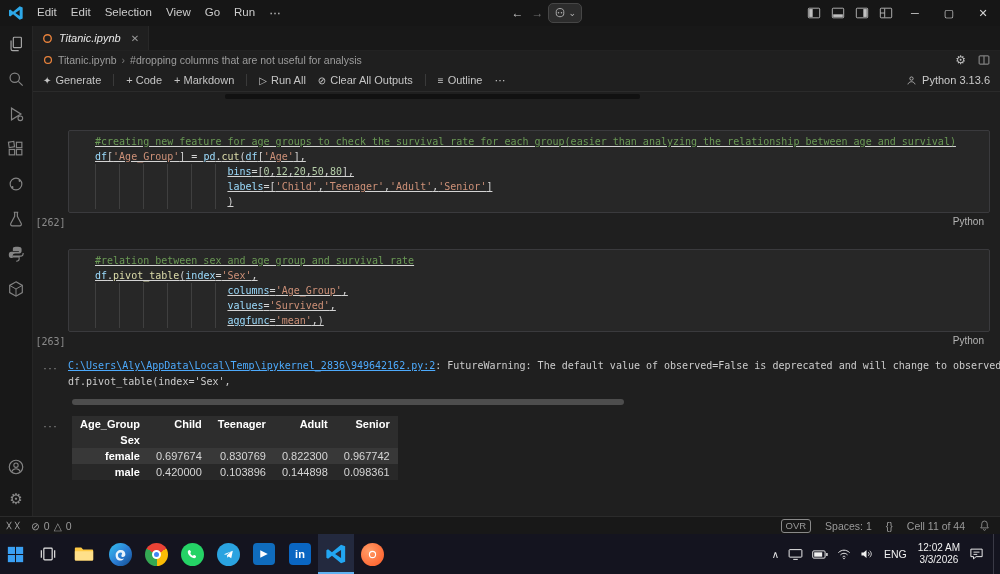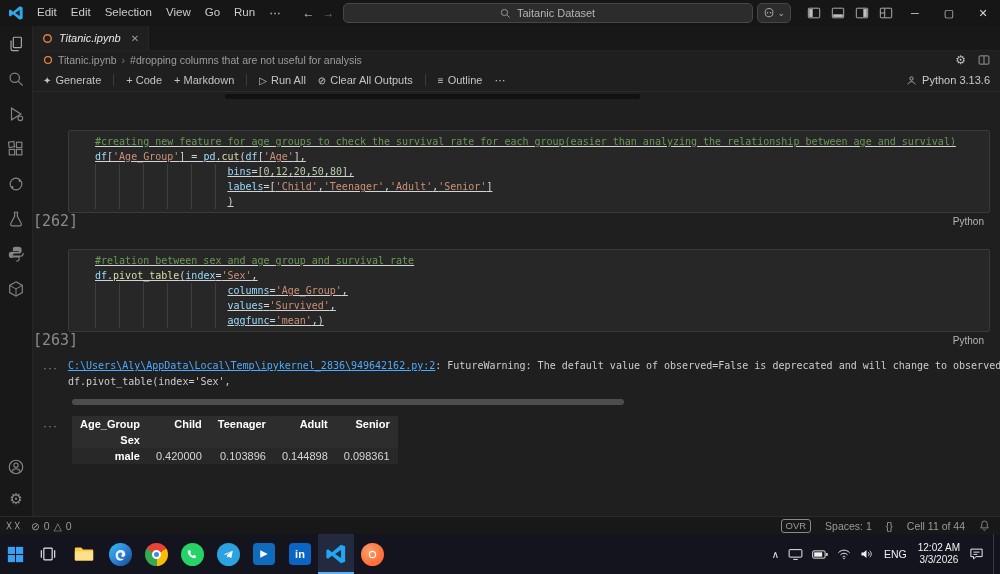--- a/index.html
+++ b/index.html
@@ -54,21 +54,21 @@
   .row { display:flex; }
   .gutter { width:35px; flex:none; text-align:center; }
   .cellwrap { margin-top:38px; }
   .cellwrap.second { margin-top:20px; }
   .editor { flex:1; margin-right:10px; background:#272727; border:1px solid #3a3a3d; border-radius:2px; padding:3px 4px 3px 26px; min-width:0; overflow:hidden; }
   .code { font-family:"DejaVu Sans Mono", monospace; font-size:10px; line-height:15px; white-space:pre; color:#d4d4d4; }
   .codeline { height:15px;text-decoration:underline; }
   .ind { display:inline-block; height:15px; vertical-align:top;
     background:repeating-linear-gradient(to right,#3f3f3f 0,#3f3f3f 1px,transparent 1px,transparent 4ch); }
   .footrow { display:flex; align-items:center; height:16px; }
-  .exec { font-family:"DejaVu Sans Mono", monospace; font-size:15px; color:#8b8b8b; }
+  .exec { font-family:"DejaVu Sans Mono", monospace; font-size:10px; color:#8b8b8b; }
   .lang { margin-left:auto; padding-right:16px; font-size:10px; color:#b5b5b5; }
 
   .outrow { margin-top:10px; }
   .ellip { color:#8f8f8f; font-size:12px; letter-spacing:1px; line-height:14px; }
   .outbody { flex:1; min-width:0; font-family:"DejaVu Sans Mono", monospace; font-size:10px; line-height:16px; color:#cccccc; white-space:nowrap; overflow:hidden; }
   .outlink { color:#4daafc; text-decoration:underline; }
   .hscroll { margin:8px 0 0 39px; height:8px; position:relative; }
   .hthumb { position:absolute; left:0; top:1px; width:552px; height:6px; background:#4d4d4d; border-radius:3px; }
 
   .tablerow { margin-top:10px; }
@@ -126,27 +126,20 @@
     <span class="menu-item">Edit</span>
     <span class="menu-item">Selection</span>
     <span class="menu-item">View</span>
     <span class="menu-item">Go</span>
     <span class="menu-item">Run</span>
     <span class="menu-item">⋯</span>
   </div>
   <div class="tb-spacer"></div>
   <span class="nav-arrow">←</span>
   <span class="nav-arrow dim">→</span>
-  <div class="searchbox">
-    <svg width="11" height="11" viewBox="0 0 16 16">
-        <circle cx="6.5" cy="6.5" r="4.5" fill="none" stroke="#9a9a9a" stroke-width="1.4"></circle>
-        <path d="M10 10l4 4" stroke="#9a9a9a" stroke-width="1.4"></path>
-      </svg>
-    <span>Taitanic Dataset</span>
-  </div>
   <div class="copilotbox">
     <svg width="12" height="12" viewBox="0 0 16 16">
         <path d="M8 2c3 0 5 1.5 5 4v3c0 2.5-2 4-5 4s-5-1.5-5-4V6c0-2.5 2-4 5-4z" fill="none" stroke="#b4b4b4" stroke-width="1.2"></path>
         <circle cx="6" cy="7.5" r="1" fill="#b4b4b4"></circle>
         <circle cx="10" cy="7.5" r="1" fill="#b4b4b4"></circle>
       </svg>
     <span>⌄</span>
   </div>
   <div class="tb-spacer"></div>
   <span class="layout-btn">
@@ -348,20 +341,27 @@
                 </tr>
                 <tr class="r-head">
                   <th class="c0">Sex</th>
                   <th></th>
                   <th></th>
                   <th></th>
                   <th></th>
                 </tr>
               </thead>
               <tbody>
+                <tr class="r-odd">
+                  <th class="c0">female</th>
+                  <td>0.697674</td>
+                  <td>0.830769</td>
+                  <td>0.822300</td>
+                  <td>0.967742</td>
+                </tr>
                 <tr class="r-even">
                   <th class="c0">male</th>
                   <td>0.420000</td>
                   <td>0.103896</td>
                   <td>0.144898</td>
                   <td>0.098361</td>
                 </tr>
               </tbody>
             </table>
         </div>

